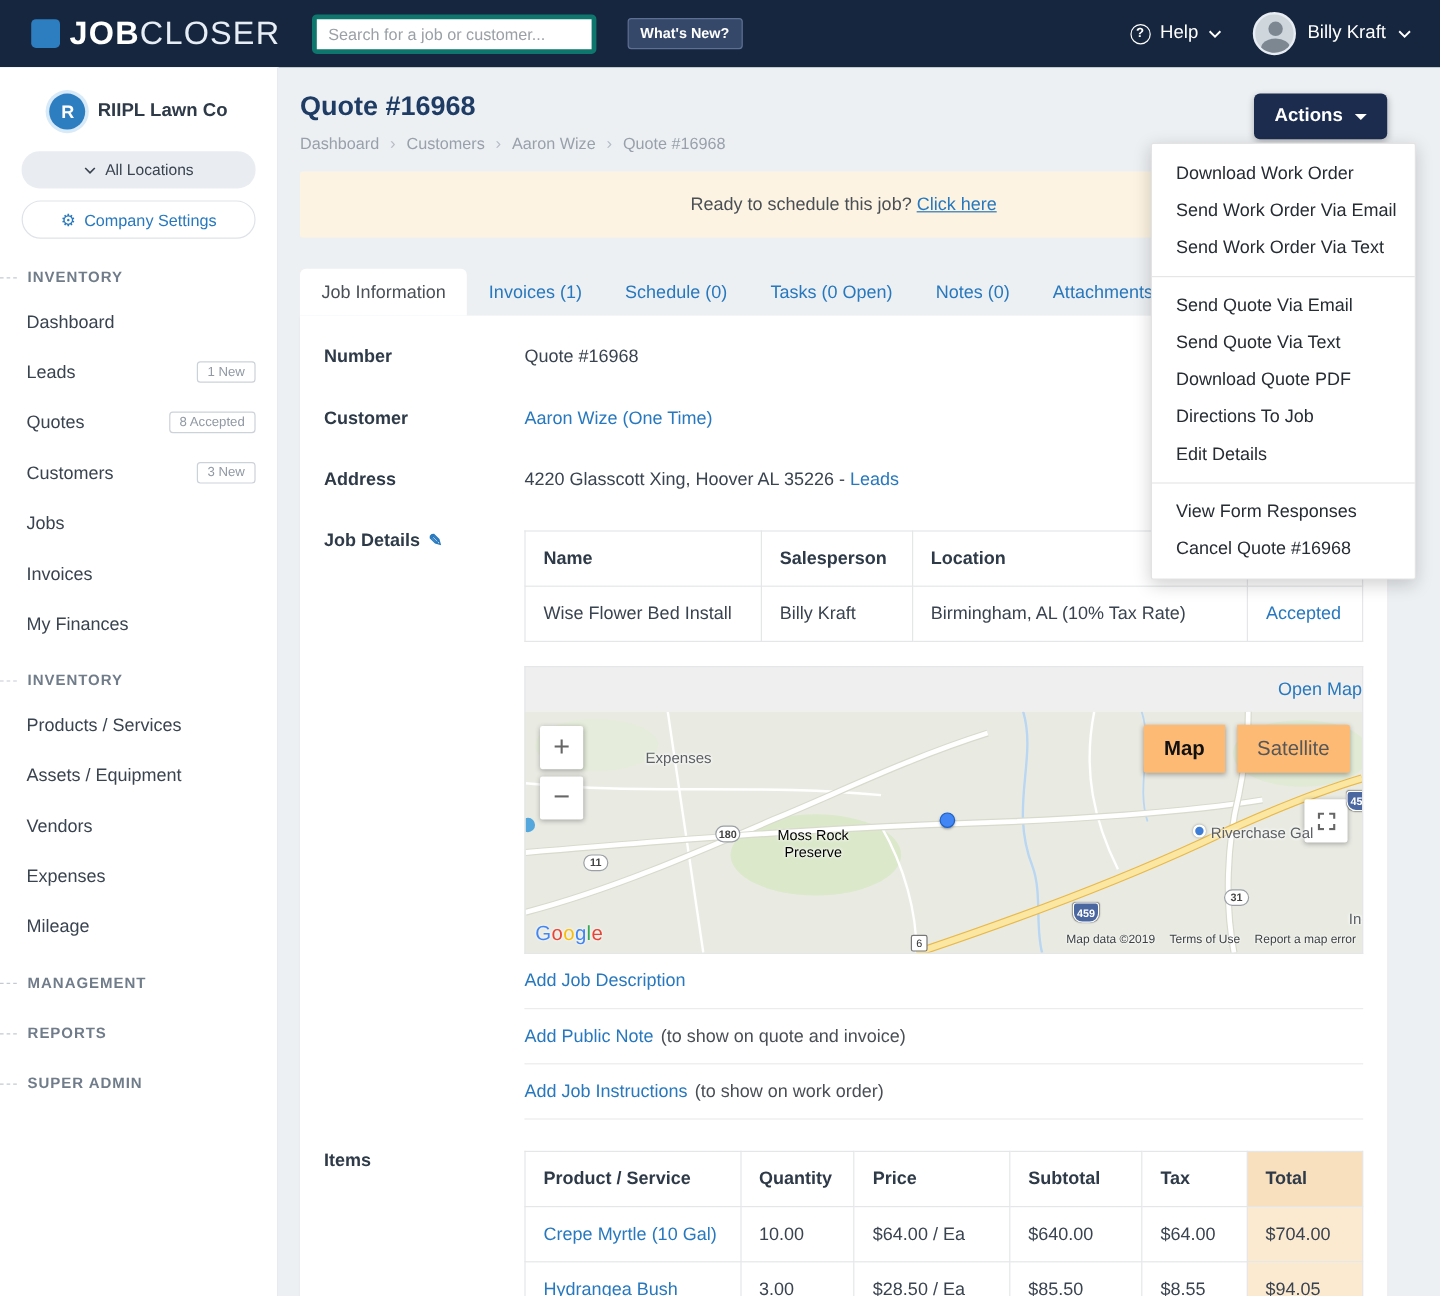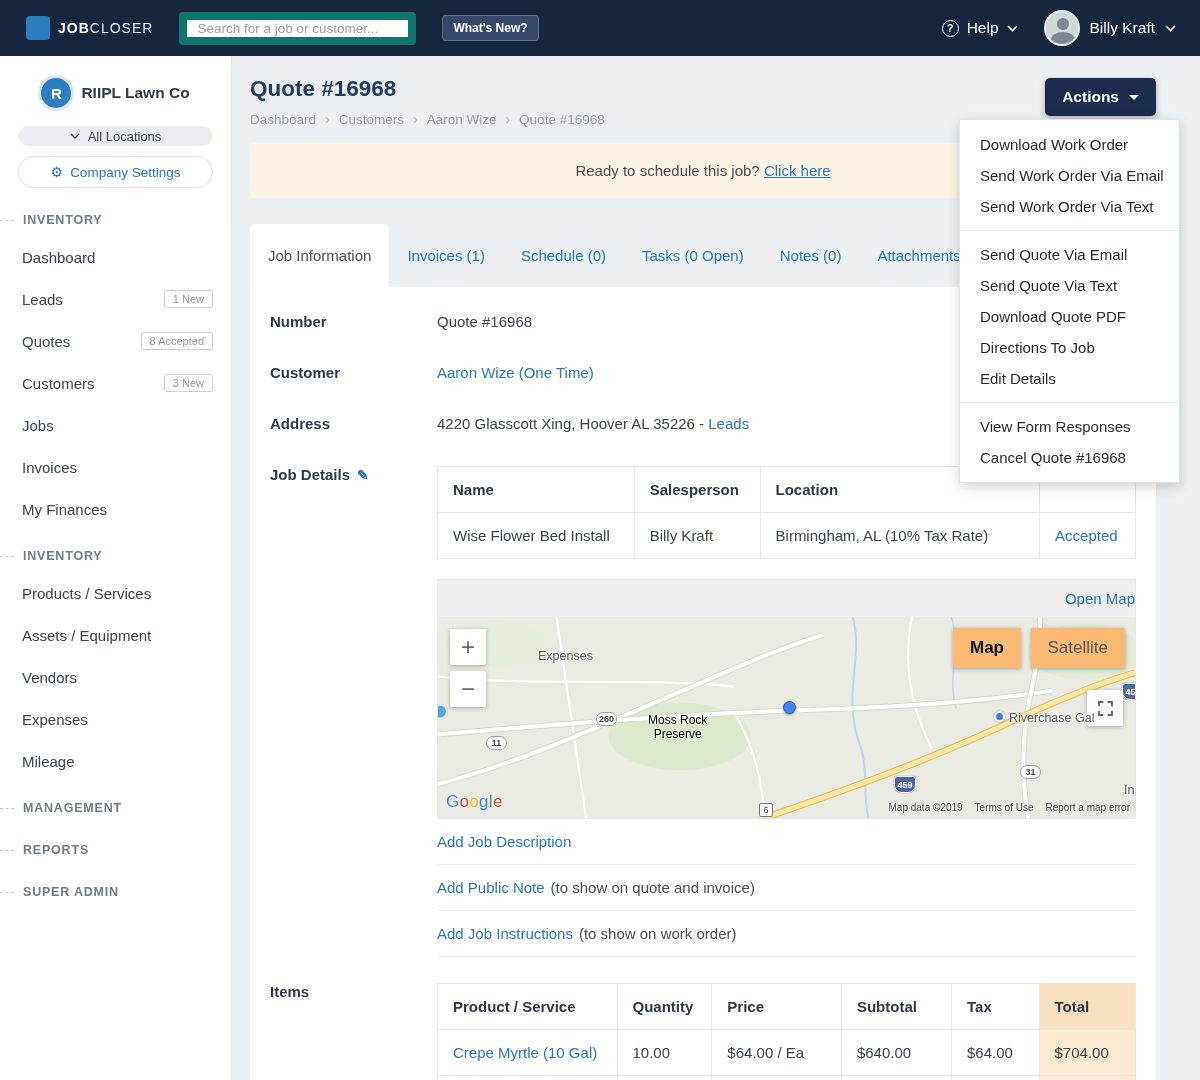--- a/index.html
+++ b/index.html
@@ -11,25 +11,25 @@
     color: #3a4450;
   }
 
   
   .navbar {
     height: 56px; background: #16263f; display: flex; align-items: center;
     padding: 0 24px 0 26px; gap: 14px;
   }
   .logo { display: flex; align-items: center; gap: 8px; cursor: pointer; }
   .logo-mark { width: 24px; height: 24px; background: #2d7dc1; border-radius: 4px; display: inline-block; }
-  .logo-text { font-size: 14px; letter-spacing: 1px; color: #fff; }
+  .logo-text { font-size: 27px; letter-spacing: 1px; color: #fff; }
   .logo-text .b { font-weight: 700; }
   .logo-text .l { font-weight: 300; color: #e7edf5; }
   .search-input {
-    margin-left: 12px; width: 237px; height: 33px; border: 8px solid #0f766e; border-radius: 4px;
+    margin-left: 12px; width: 237px; height: 33px; border: 4px solid #0f766e; border-radius: 4px;
     padding: 0 10px; font-size: 13.5px; font-family: "Liberation Sans", sans-serif; color: #3a4450;
     outline: none; background: #fff;
   }
   .search-input::placeholder { color: #9aa0a6; }
   .whats-new {
     margin-left: 12px; background: #35486a; border: 1px solid #5d7094; color: #fff;
     font-size: 12px; font-weight: 700; padding: 5px 10px; border-radius: 3px; cursor: pointer;
     font-family: "Liberation Sans", sans-serif;
   }
   .nav-right { margin-left: auto; display: flex; align-items: center; gap: 26px; color: #fff; }
@@ -52,21 +52,21 @@
   
   .sidebar { width: 232px; flex: 0 0 232px; background: #fff; border-right: 1px solid #e2e6ea; overflow: hidden; }
   .company { display: flex; align-items: center; justify-content: center; gap: 10px; padding: 22px 10px 14px; }
   .company-avatar {
     width: 30px; height: 30px; border-radius: 50%; background: #2d7dc1; color: #fff; font-weight: 700;
     font-size: 15px; display: flex; align-items: center; justify-content: center;
     box-shadow: 0 0 0 3px #d8e9f8;
   }
   .company-name { font-size: 15.5px; font-weight: 600; color: #2e3a48; }
   .loc-pill {
-    margin: 4px 18px 10px; height: 20px; background: #e9edf1; border-radius: 15px;
+    margin: 4px 18px 10px; height: 31px; background: #e9edf1; border-radius: 15px;
     display: flex; align-items: center; justify-content: center; gap: 8px;
     font-size: 13px; color: #3a4450; cursor: pointer;
   }
   .settings-pill {
     margin: 0 18px 6px; height: 32px; background: #fff; border: 1px solid #dfe3e8; border-radius: 16px;
     display: flex; align-items: center; justify-content: center; gap: 7px;
     font-size: 13.5px; color: #2778be; cursor: pointer;
   }
   .settings-pill .gear { font-size: 14px; line-height: 1; }
   .sec { display: flex; align-items: center; padding: 19px 20px 9px 0; cursor: pointer; }
@@ -95,21 +95,21 @@
   }
   .caret { width: 0; height: 0; border-left: 5px solid transparent; border-right: 5px solid transparent; border-top: 5px solid #fff; }
 
   .alert {
     margin-top: 16px; background: #fcf3e2; padding: 19px 10px; text-align: center;
     font-size: 15px; color: #4a4f55; border-radius: 2px;
   }
   .alert .lnk { text-decoration: underline; }
 
   .tabs { margin-top: 26px; display: flex; }
-  .tab { padding: 23px 18px; font-size: 15px; color: #2778be; cursor: pointer; white-space: nowrap; }
+  .tab { padding: 11px 18px; font-size: 15px; color: #2778be; cursor: pointer; white-space: nowrap; }
   .tab.active { background: #fff; color: #4a5058; border-radius: 5px 5px 0 0; }
 
   .card { background: #fff; padding: 26px 20px 60px; min-height: 900px; box-shadow: 0 1px 2px rgba(0,0,0,.05); }
 
   .frow { display: flex; margin-bottom: 34px; }
   .frow.tight { margin-bottom: 0; }
   .flabel { flex: 0 0 167px; width: 167px; font-size: 15px; font-weight: 700; color: #2e3a48; }
   .flabel .pencil { color: #2778be; font-size: 14px; margin-left: 7px; cursor: pointer; }
   .fvalue { font-size: 15px; color: #3a4450; }
   .fcontent { flex: 1; min-width: 0; }
@@ -424,21 +424,21 @@
             <div class="maplabel lb-bessemer">Expenses</div>
             <div class="maplabel lb-mossrock">
               <div>Moss Rock</div>
               <div>Preserve</div>
             </div>
             <span class="riv-pin"></span>
             <div class="maplabel lb-riverchase">Riverchase Gal</div>
             <div class="maplabel lb-inc">Inc</div>
 
             <div class="shield sh-white p-s11">11</div>
-            <div class="shield sh-white p-s150">260</div>
+            <div class="shield sh-white p-s150">180</div>
             <div class="shield sh-inter p-s459a">459</div>
             <div class="shield sh-white p-s31">31</div>
             <div class="shield sh-inter p-s459b">459</div>
             <div class="shield sh-sq p-s6">6</div>
 
             <div class="glogo"><span class="c0">G</span><span class="c1">o</span><span class="c2">o</span><span class="c3">g</span><span class="c4">l</span><span class="c5">e</span></div>
             <div class="attrib">
               <span>Map data ©2019</span>
               <span>Terms of Use</span>
               <span>Report a map error</span>

